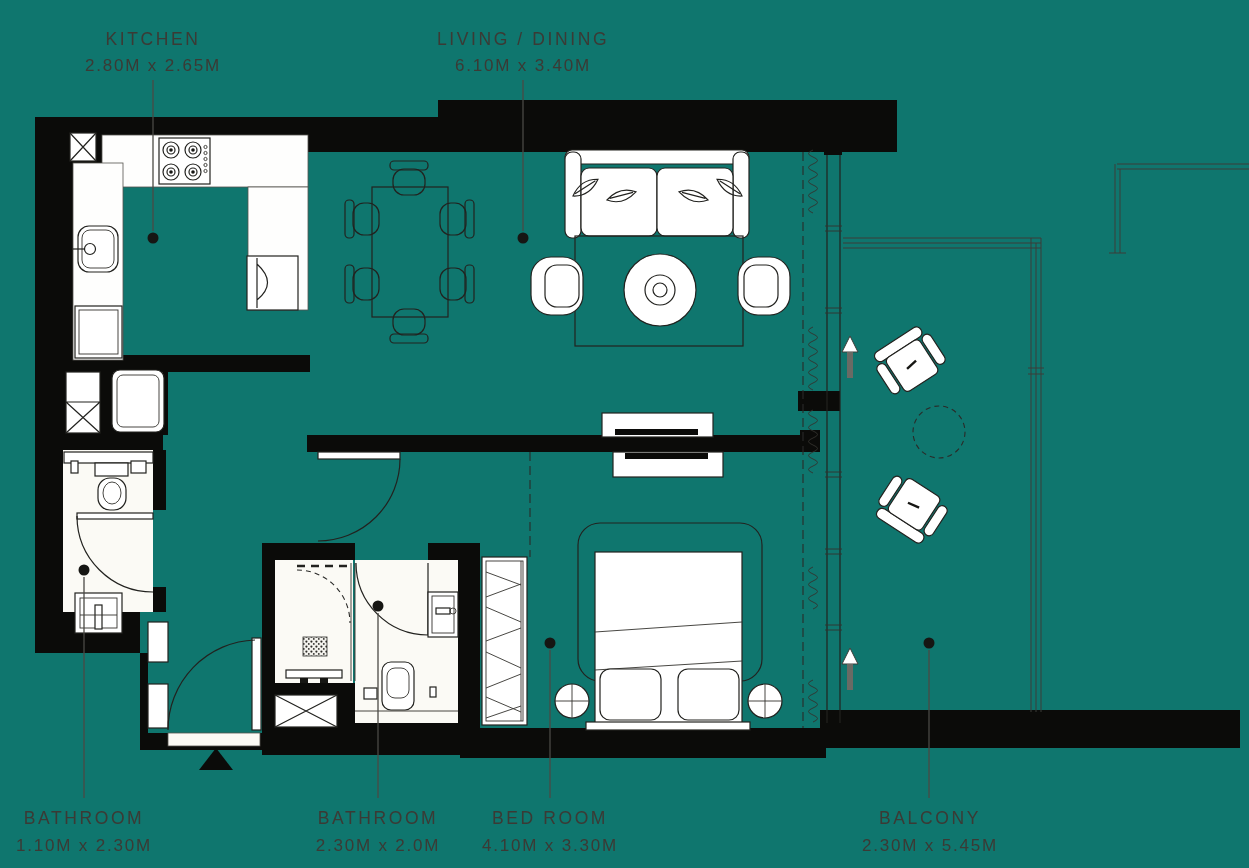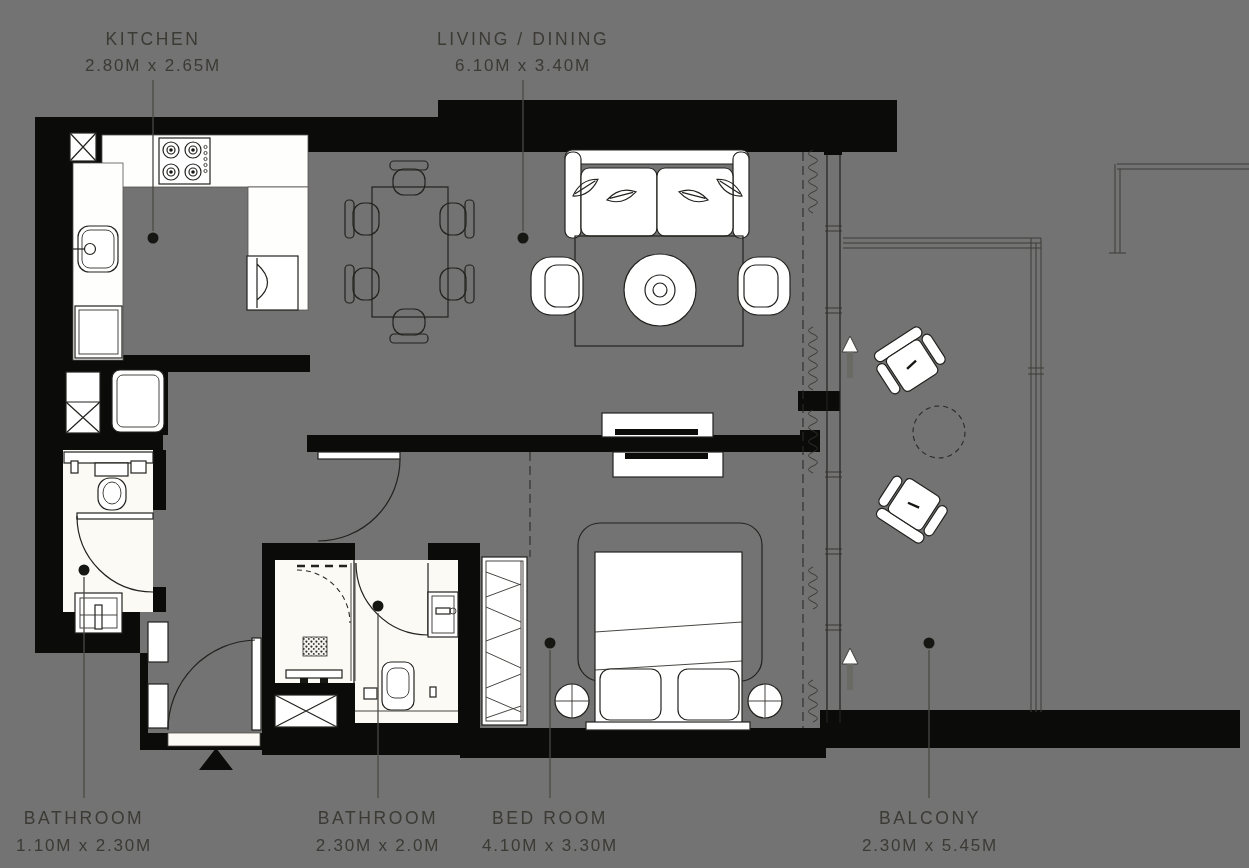--- a/index.html
+++ b/index.html
@@ -1,16 +1,16 @@
 <!DOCTYPE html>
 <html><head>
 <meta charset="utf-8">
 <style>
   html,body{margin:0;padding:0;background:#f2f1e9;}
-  .stage{position:relative;width:1249px;height:868px;background:#737373;overflow:hidden;
+  .stage{position:relative;width:1249px;height:868px;background:#0f766e;overflow:hidden;
          font-family:"Liberation Sans", sans-serif;}
   svg{display:block}
   .w{fill:#0b0b09;stroke:none}
   .ln{stroke:#22221f;stroke-width:1.2;fill:none;stroke-linecap:butt}
   .ln-thin{stroke:#33322e;stroke-width:0.9;fill:none}
   .fw{fill:#ffffff;stroke:#22221f;stroke-width:1.2}
   .floor{fill:#fbfaf5;stroke:none}
   .counter{fill:#fefefd;stroke:#55544e;stroke-width:0.8}
   .dash{stroke:#2a2a28;stroke-width:1.1;fill:none;stroke-dasharray:9 5}
   .dash2{stroke:#2a2a28;stroke-width:1.1;fill:none;stroke-dasharray:5 4}

